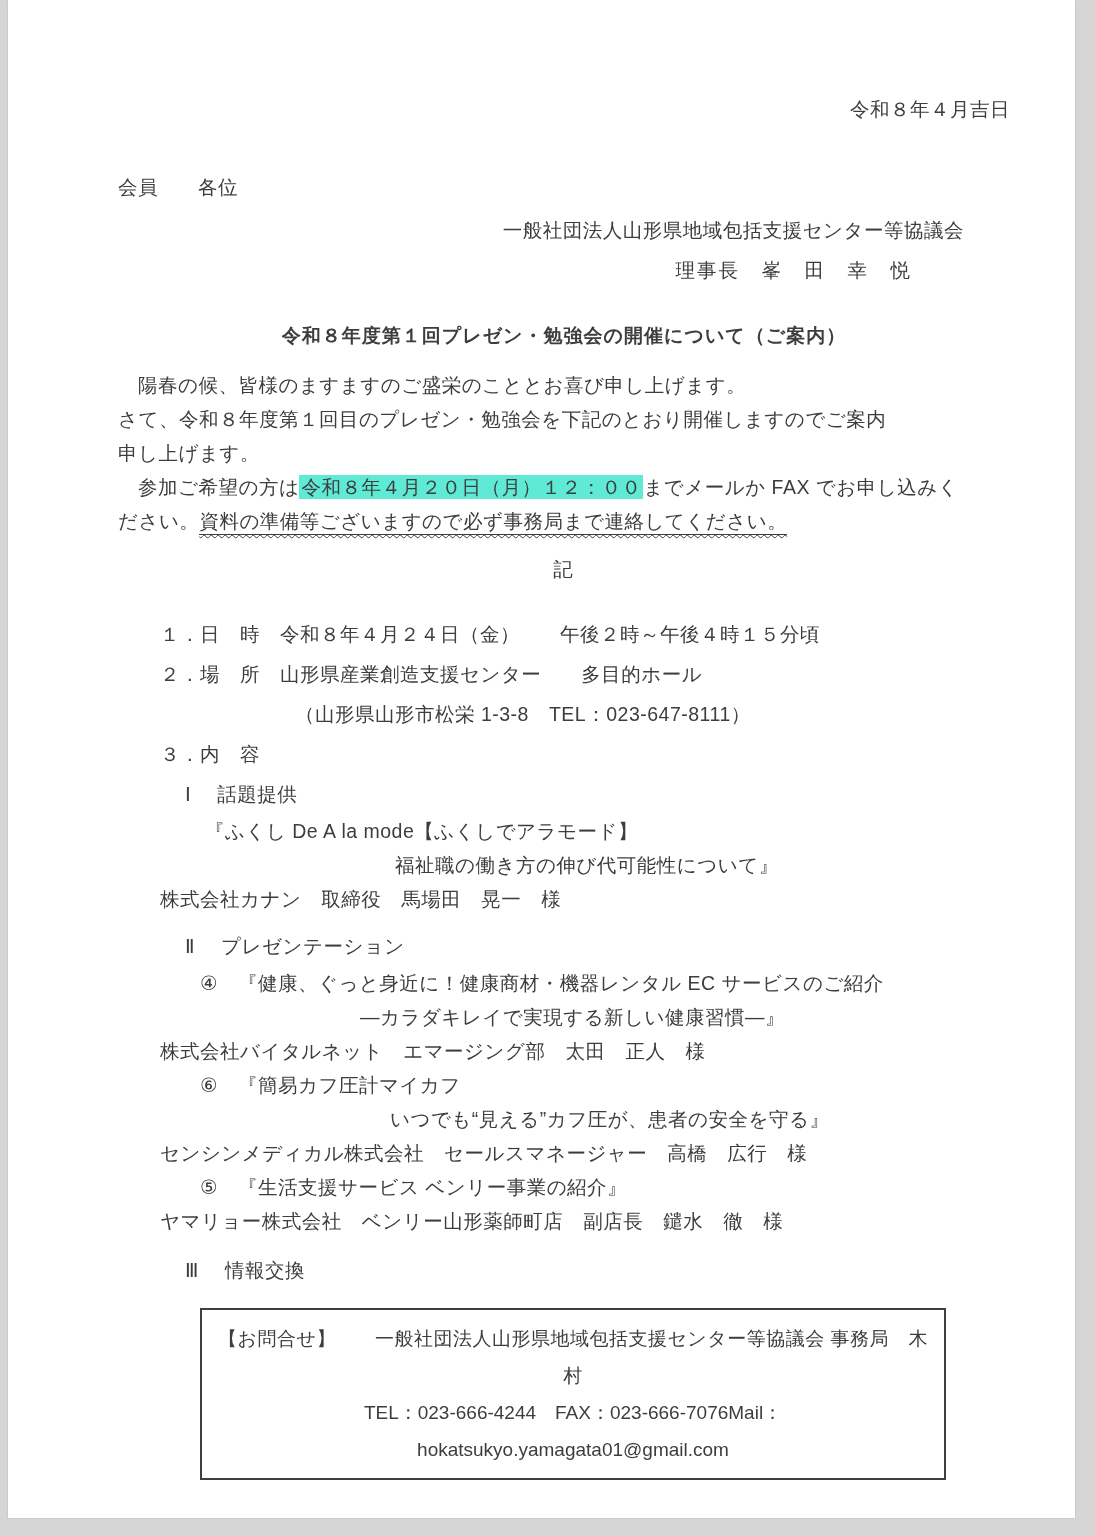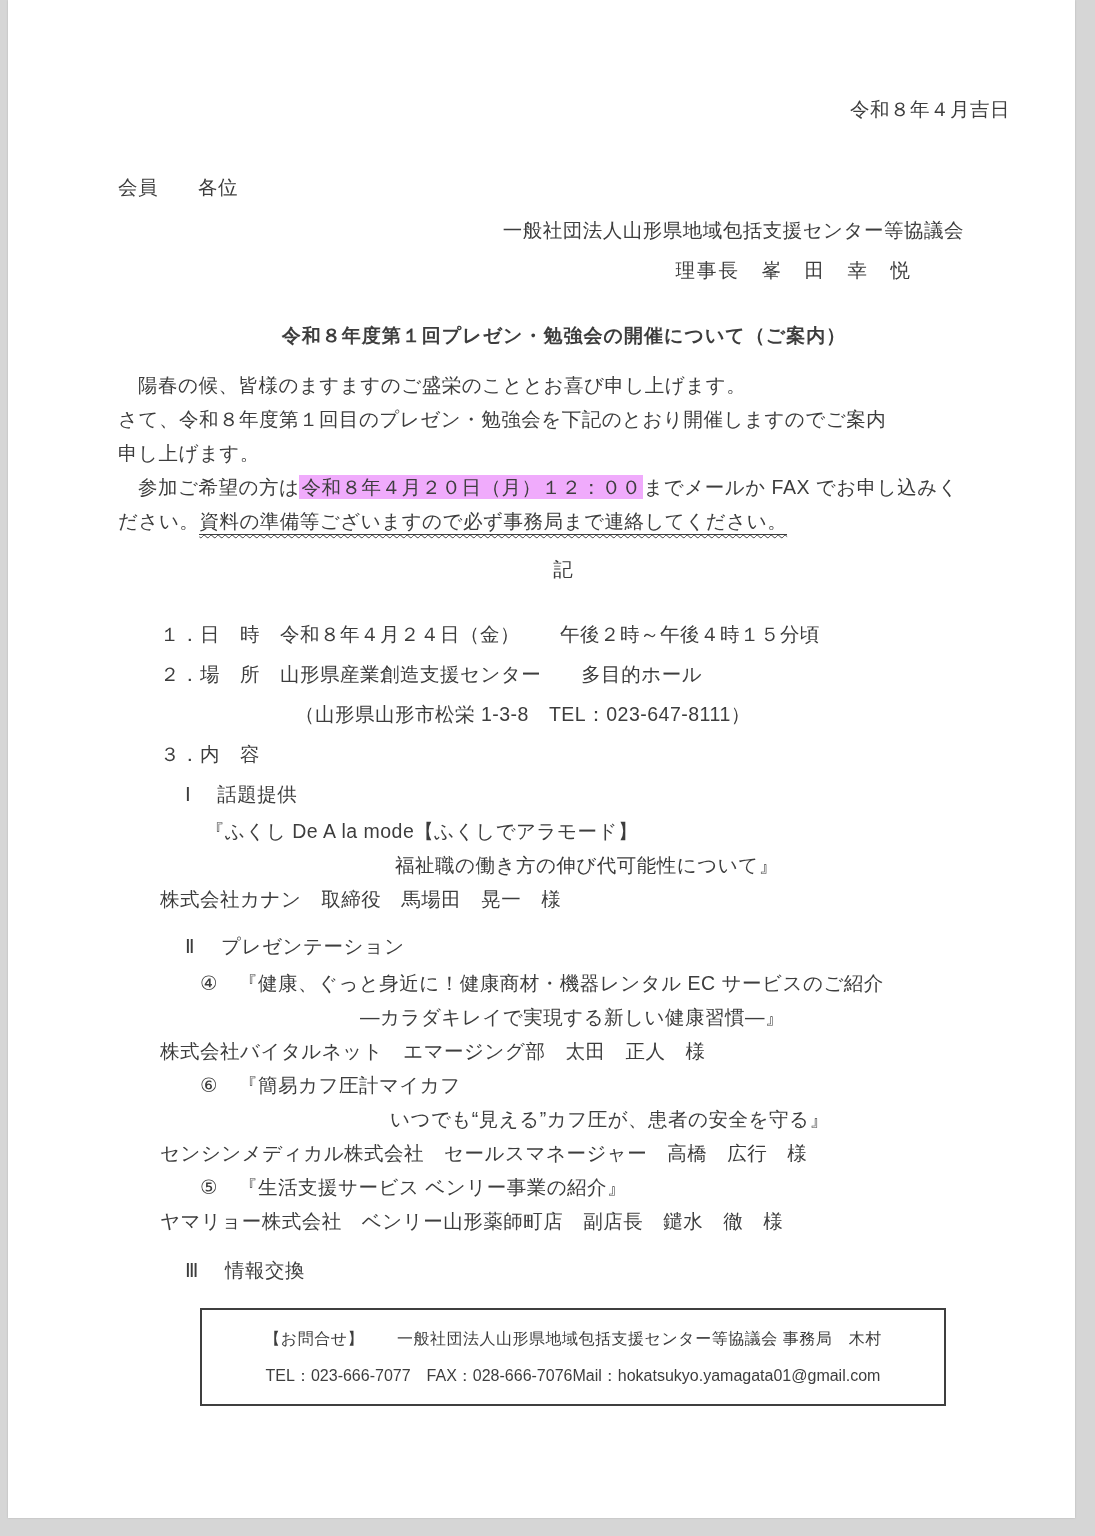--- a/index.html
+++ b/index.html
@@ -31,21 +31,21 @@
   .doc-title{
     margin-top:28px;
     text-align:center;
     font-weight:bold;
     font-size:19px;
     line-height:36px;
     letter-spacing:1px;
   }
   .para{margin-top:14px;}
   .para .line{line-height:34px;}
-  .hl{background:#f0abfc;padding:1px 2px;}
+  .hl{background:#5eead4;padding:1px 2px;}
   .wavy-underline{
     border-bottom:1.5px solid #3d3d3d;
     text-decoration:underline wavy #3d3d3d 1px;
     text-underline-offset:6px;
     padding-bottom:2px;
   }
   .record-heading{margin-top:14px;text-align:center;letter-spacing:2px;}
   .details{margin-top:28px;margin-left:42px;line-height:40px;}
   .details .note{margin-left:135px;}
   .sections{margin-left:42px;line-height:34px;}
@@ -59,21 +59,21 @@
   .item-cont-4{margin-left:200px;}
   .item-cont-6{margin-left:230px;}
   .sec2{margin-top:10px;}
   .sec3{margin-top:12px;}
   .contact-box{
     margin:18px 0 0 82px;
     width:712px;
     border:2px solid #3f3f3f;
     padding:10px 15px;
     line-height:37px;
-    font-size:16px;
+    font-size:19px;
   }
   .contact-box .cb-line1{text-align:center;}
   .contact-box .cb-line2{text-align:center;letter-spacing:0;}
 </style>
 </head>
 <body>
 
 <div class="paper">
   <div class="content">
 
@@ -130,17 +130,17 @@
         <div class="item-head"><span class="num">⑤</span><span>『生活支援サービス ベンリー事業の紹介』</span></div>
         <div class="presenter">ヤマリョー株式会社　ベンリー山形薬師町店　副店長　鑓水　徹　様</div>
       </div>
 
       <div class="sec-heading sec3"><span class="numeral">Ⅲ</span><span>情報交換</span></div>
 
     </div>
 
     <div class="contact-box">
       <div class="cb-line1">【お問合せ】　　一般社団法人山形県地域包括支援センター等協議会 事務局　木村</div>
-      <div class="cb-line2">TEL：023-666-7077　FAX：028-666-7076Mail：hokatsukyo.yamagata01@gmail.com</div>
+      <div class="cb-line2">TEL：023-666-4244　FAX：023-666-7076Mail：hokatsukyo.yamagata01@gmail.com</div>
     </div>
 
   </div>
 </div>
 
 </body></html>

